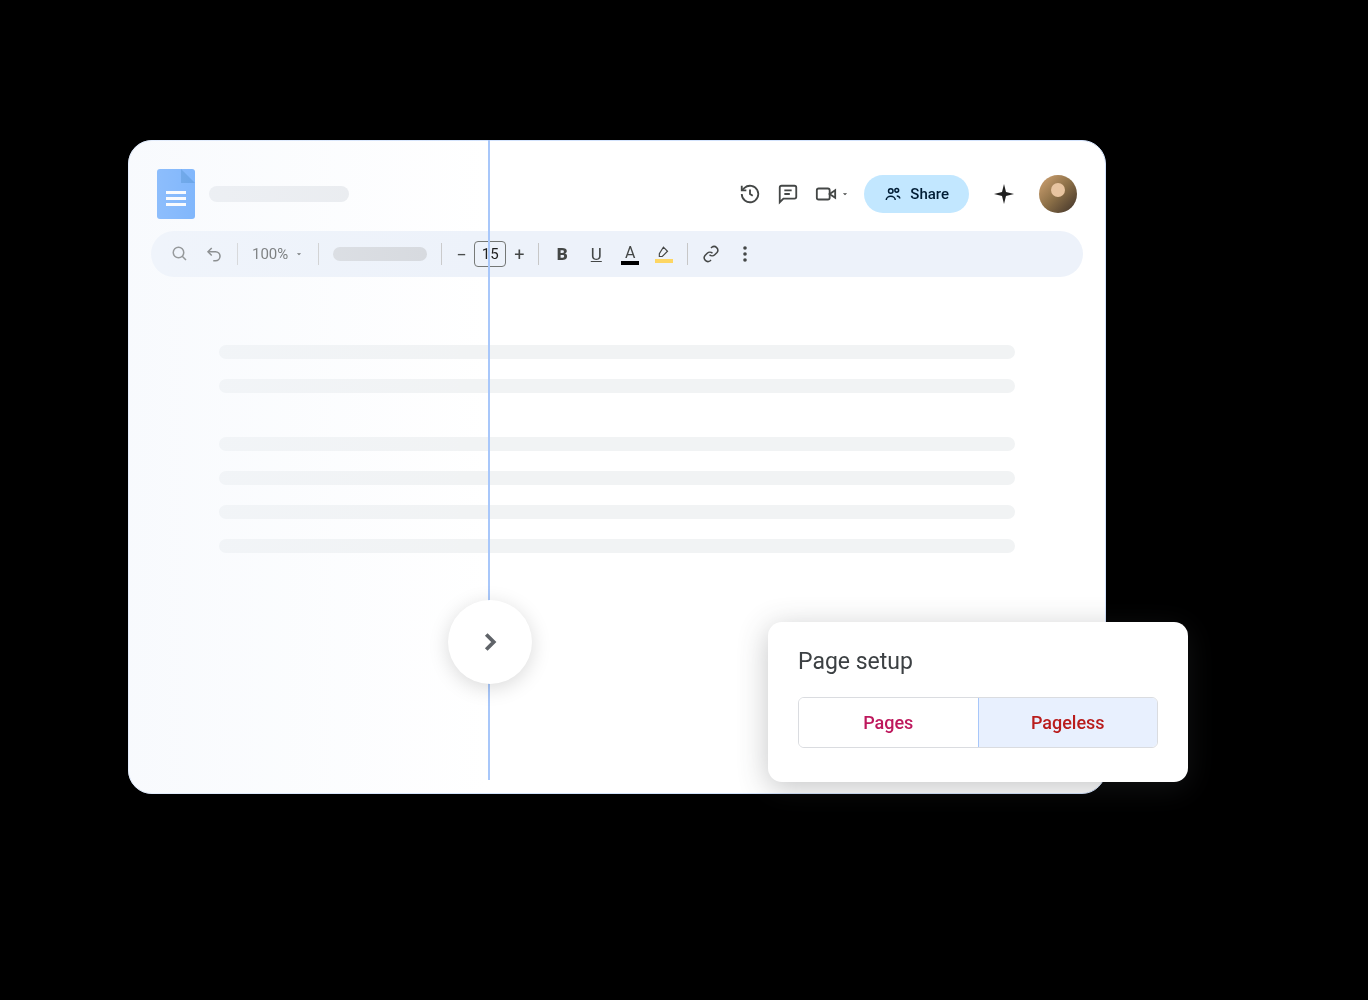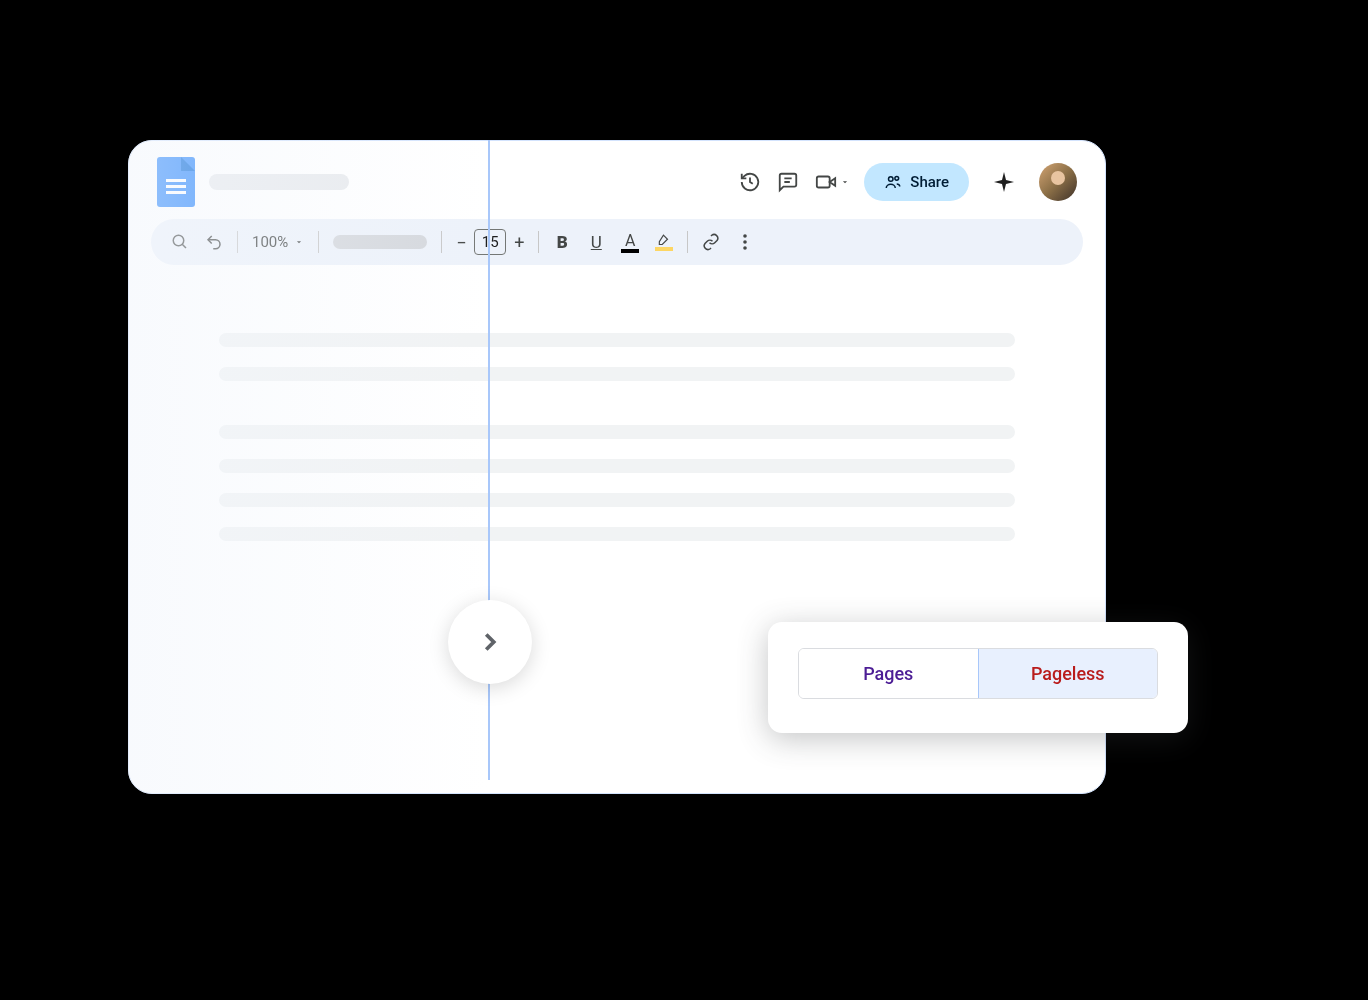--- a/index.html
+++ b/index.html
@@ -23,20 +23,21 @@
       background: #fff;
       border-radius: 24px;
       overflow: hidden;
       border: 1.5px solid #d3e3fd;
     }
     .header {
       display: flex;
       align-items: center;
       padding: 16px 28px 12px 28px;
       gap: 14px;
+      margin-top: 12px;
     }
     .docs-icon {
       width: 38px;
       height: 50px;
       background: #2684fc;
       border-radius: 3px;
       position: relative;
     }
     .docs-icon::before {
       content: '';
@@ -271,21 +272,21 @@
     }
     .toggle-btn {
       flex: 1;
       padding: 14px 0;
       text-align: center;
       font-size: 18px;
       font-weight: 500;
       cursor: pointer;
     }
     .toggle-btn.inactive {
-      color: #4c1d95;
+      color: #be185d;
       background: #fff;
     }
     .toggle-btn.active {
       color: #b91c1c;
       background: #e8f0fe;
       border-left: 1.5px solid #a8c7fa;
     }
     .left-edge-overlay {
       position: absolute;
       left: 128px;
@@ -428,17 +429,18 @@
 
 <div class="left-edge-overlay"></div>
 
 <div class="expand-fab">
   <svg width="30" height="30" viewBox="0 0 24 24" fill="none" stroke="currentColor" stroke-width="3">
       <polyline points="9 6 15 12 9 18"></polyline>
     </svg>
 </div>
 
 <div class="page-setup-card">
+  <div class="setup-title">Page setup</div>
   <div class="toggle-group">
     <div class="toggle-btn inactive">Pages</div>
     <div class="toggle-btn active">Pageless</div>
   </div>
 </div>
 
 </body></html>

